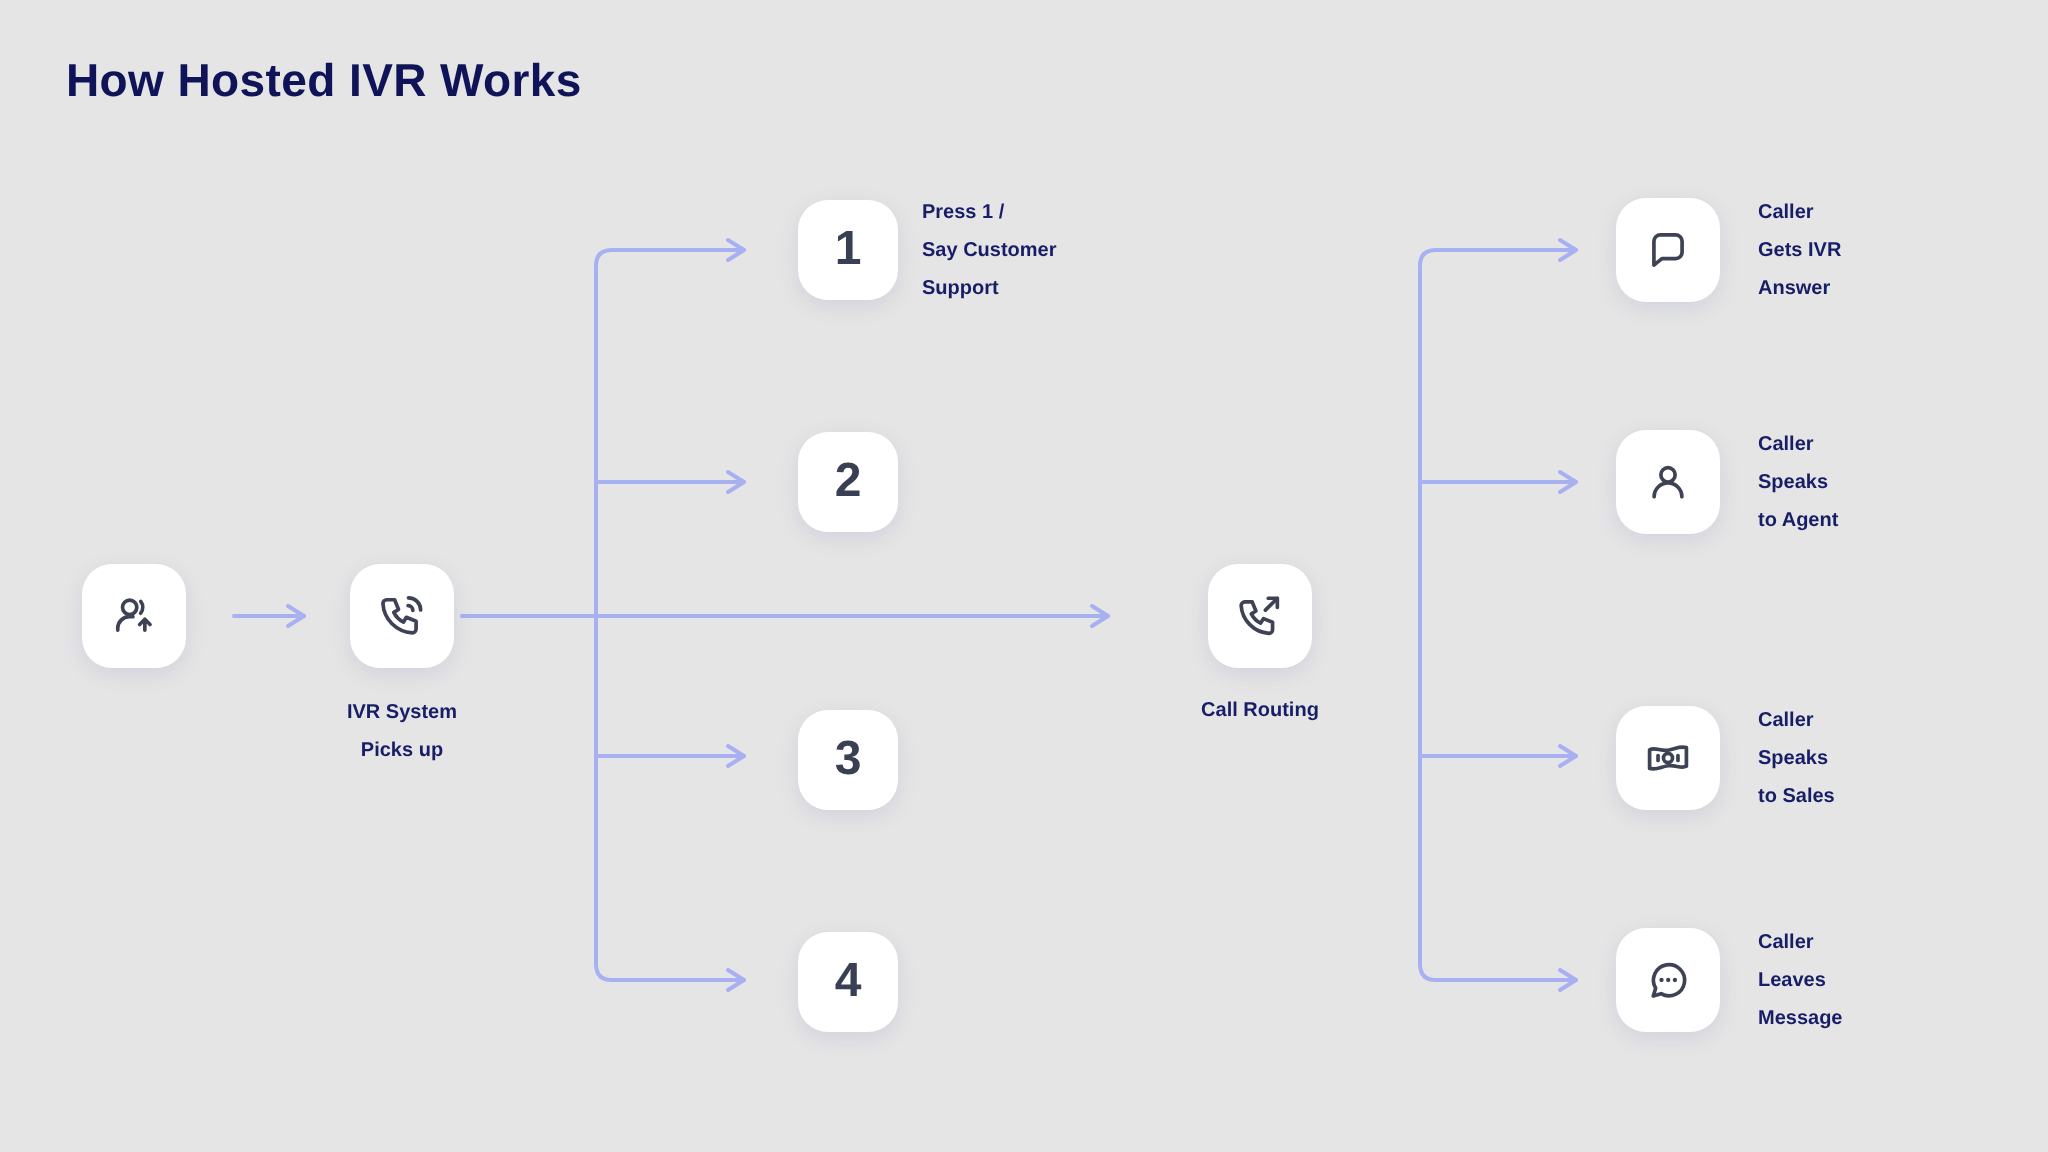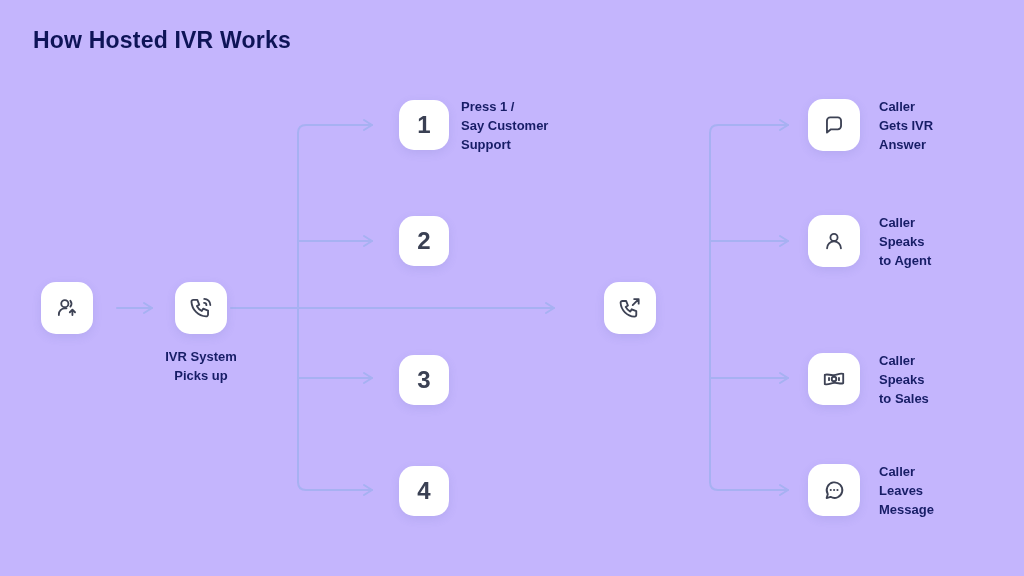--- a/index.html
+++ b/index.html
@@ -1,18 +1,18 @@
 <!DOCTYPE html>
 <html><head>
 <meta charset="utf-8">
 <style>
   html,body{margin:0;padding:0;}
   .canvas{
     position:relative;width:1024px;height:576px;overflow:hidden;
-    background:#c4b5fd;
+    background:#e5e5e5;
     font-family:"Liberation Sans","DejaVu Sans",sans-serif;
   }
   .connectors{position:absolute;left:0;top:0;z-index:1;}
   .title{
     position:absolute;left:33px;top:27px;margin:0;z-index:3;
     font-size:23px;font-weight:800;letter-spacing:.2px;color:#0E1457;
   }
   .logo{
     position:absolute;right:33px;top:31px;z-index:3;
     font-size:19px;font-weight:700;letter-spacing:1.5px;color:#2134F5;
@@ -20,21 +20,21 @@
   .card{
     position:absolute;z-index:2;background:#FFFFFF;border-radius:15px;
     box-shadow:0 3px 10px rgba(90,100,170,.14);
     display:flex;align-items:center;justify-content:center;
   }
   .card.sz52{width:52px;height:52px;}
   .card.sz50{width:50px;height:50px;}
   .num{font-size:24px;font-weight:700;color:#3A4053;}
   .nlabel{
     position:absolute;z-index:2;white-space:pre-line;
-    font-size:13px;font-weight:700;line-height:19px;color:#171D66;
+    font-size:10px;font-weight:700;line-height:19px;color:#171D66;
   }
   .nlabel.center{text-align:center;}
   .icon{width:26px;height:26px;display:block;}
   .icon path,.icon circle{fill:none;stroke:#3D4254;stroke-width:1.7;
     stroke-linecap:round;stroke-linejoin:round;}
   .icon .dot{fill:#3D4254;stroke:none;}
 </style>
 </head>
 <body>
 
@@ -99,20 +99,21 @@
   <div class="card sz50" style="left:399px;top:466px;">
     <span class="num">4</span>
   </div>
 
   <div class="card sz52" style="left:604px;top:282px;">
     <svg class="icon" viewBox="0 0 24 24">
       <path d="M5 5.5h3.4l1.7 4.2-2.1 1.3a9.6 9.6 0 0 0 4.3 4.3l1.3-2.1 4.2 1.7v3.4a1.7 1.7 0 0 1-1.7 1.7A13.8 13.8 0 0 1 3.3 7.2 1.7 1.7 0 0 1 5 5.5"></path>
       <path d="M14.5 9.3 20 3.8 M15.8 3.8H20v4.2"></path>
     </svg>
   </div>
+  <div class="nlabel center" style="left:555px;top:346px;width:150px;">Call Routing</div>
 
   <div class="card sz52" style="left:808px;top:99px;">
     <svg class="icon" viewBox="0 0 24 24">
       <path d="M5.5 19V8a3 3 0 0 1 3-3h7a3 3 0 0 1 3 3v5a3 3 0 0 1-3 3H9.2z"></path>
     </svg>
   </div>
   <div class="nlabel" style="left:879px;top:97px;width:130px;">Caller
 Gets IVR
 Answer</div>
 

